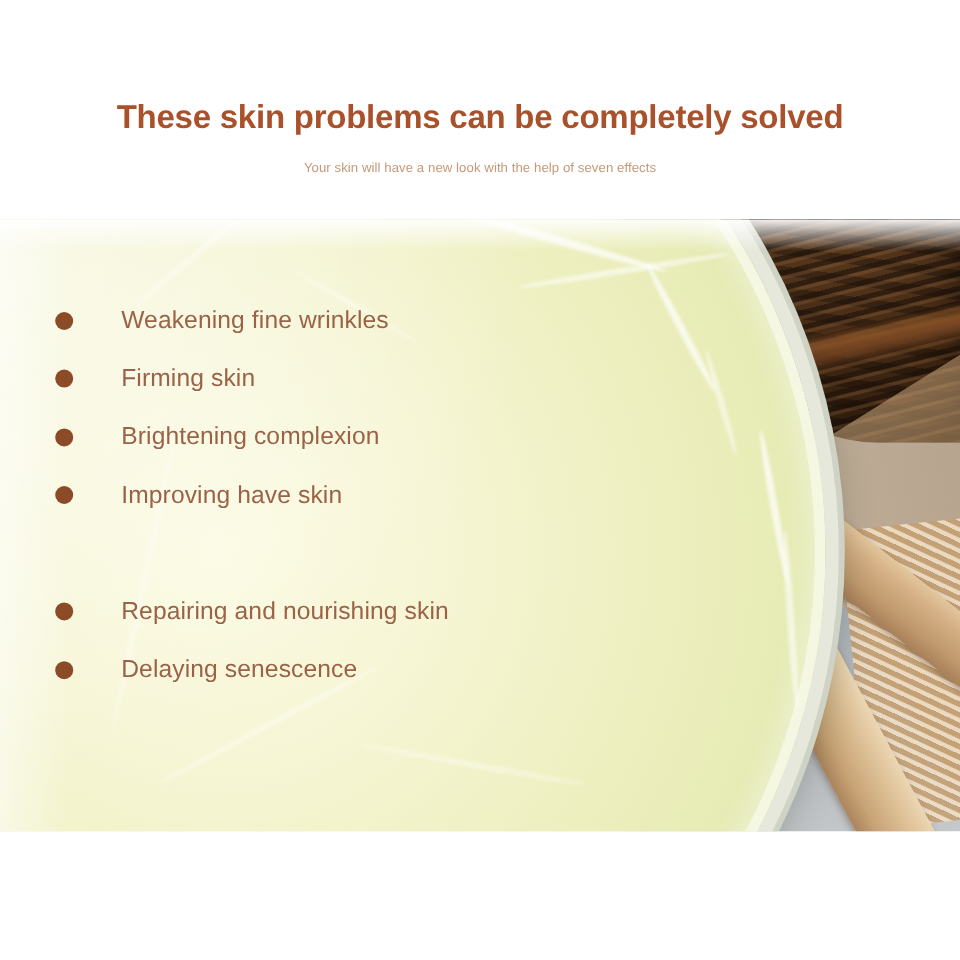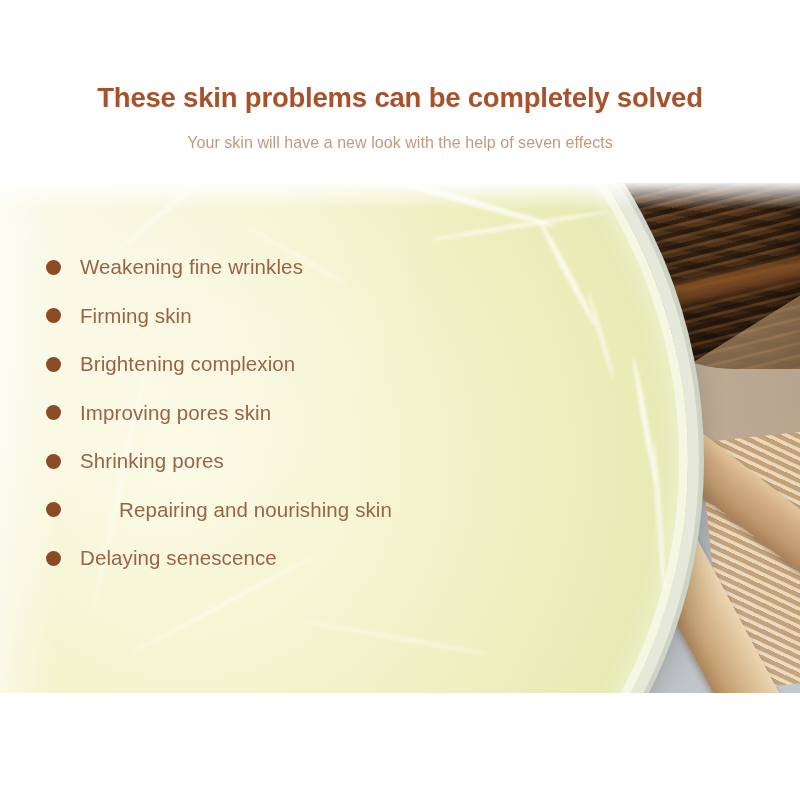--- a/index.html
+++ b/index.html
@@ -29,21 +29,21 @@
     top:82px; left:0; width:800px;
     font-size:27.5px;
     font-weight:700;
     letter-spacing:-0.2px;
     color:#a9512a;
     white-space:nowrap;
   }
   .header-subtitle {
     position:absolute;
     top:134px; left:0; width:800px;
-    font-size:16px;
+    font-size:11px;
     font-weight:400;
     letter-spacing:0.05px;
     color:#c59978;
     white-space:nowrap;
   }
 
   
   .photo {
     position:absolute;
     top:183px; left:0;
@@ -190,21 +190,21 @@
     align-items:center;
   }
   .bullet {
     width:15px; height:15px;
     border-radius:50%;
     background:#8c4b27;
     flex:0 0 auto;
     box-shadow:0 1px 1px rgba(255,255,255,0.35);
   }
   .benefit-label {
-    margin-left:19px;
+    margin-left:40px;
     font-size:20.5px;
     font-weight:400;
     letter-spacing:0.1px;
     color:#9b6345;
     white-space:nowrap;
     text-shadow:0 1px 0 rgba(255,255,255,0.35);
   }
 
   
   .footer {
@@ -260,27 +260,23 @@
       <div class="benefit-item" style="top: 166px;">
         <span class="bullet"></span>
         <span class="benefit-label">Brightening complexion</span>
       </div>
       <div class="benefit-item" style="top: 117.5px;">
         <span class="bullet"></span>
         <span class="benefit-label">Firming skin</span>
       </div>
       <div class="benefit-item" style="top: 214.5px;">
         <span class="bullet"></span>
-        <span class="benefit-label">Improving pores skin</span>
-      </div>
-      <div class="benefit-item" style="top: 263px;">
-        <span class="bullet"></span>
-        <span class="benefit-label">Shrinking pores</span>
-      </div>
-      <div class="benefit-item" style="top: 311.5px; gap: 39px;">
+        <span class="benefit-label">Improving have skin</span>
+      </div>
+      <div class="benefit-item" style="top: 311.5px;">
         <span class="bullet"></span>
         <span class="benefit-label">Repairing and nourishing skin</span>
       </div>
       <div class="benefit-item" style="top: 360px; align-items: center;">
         <span class="bullet"></span>
         <span class="benefit-label">Delaying senescence</span>
       </div>
     </div>
 
   <div class="footer"></div>

